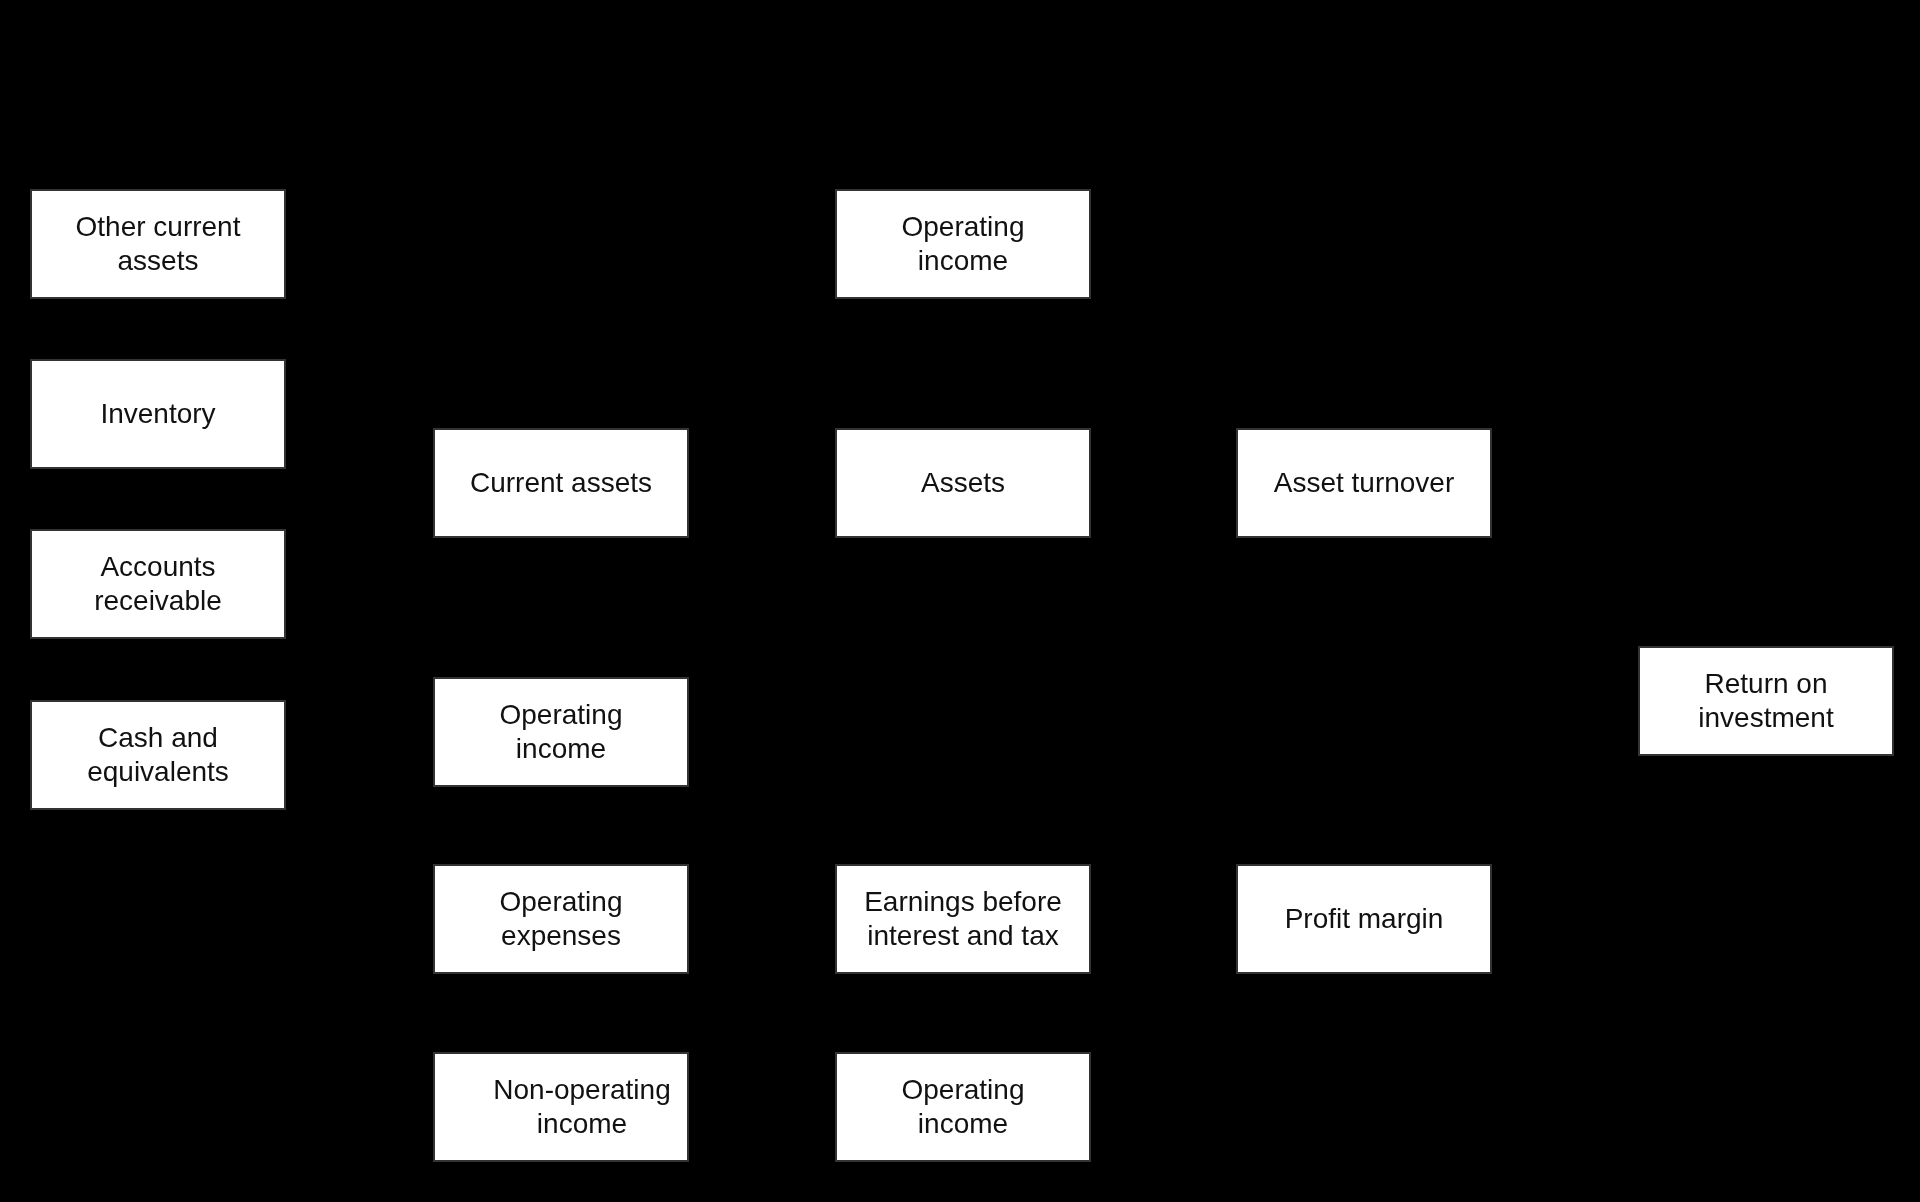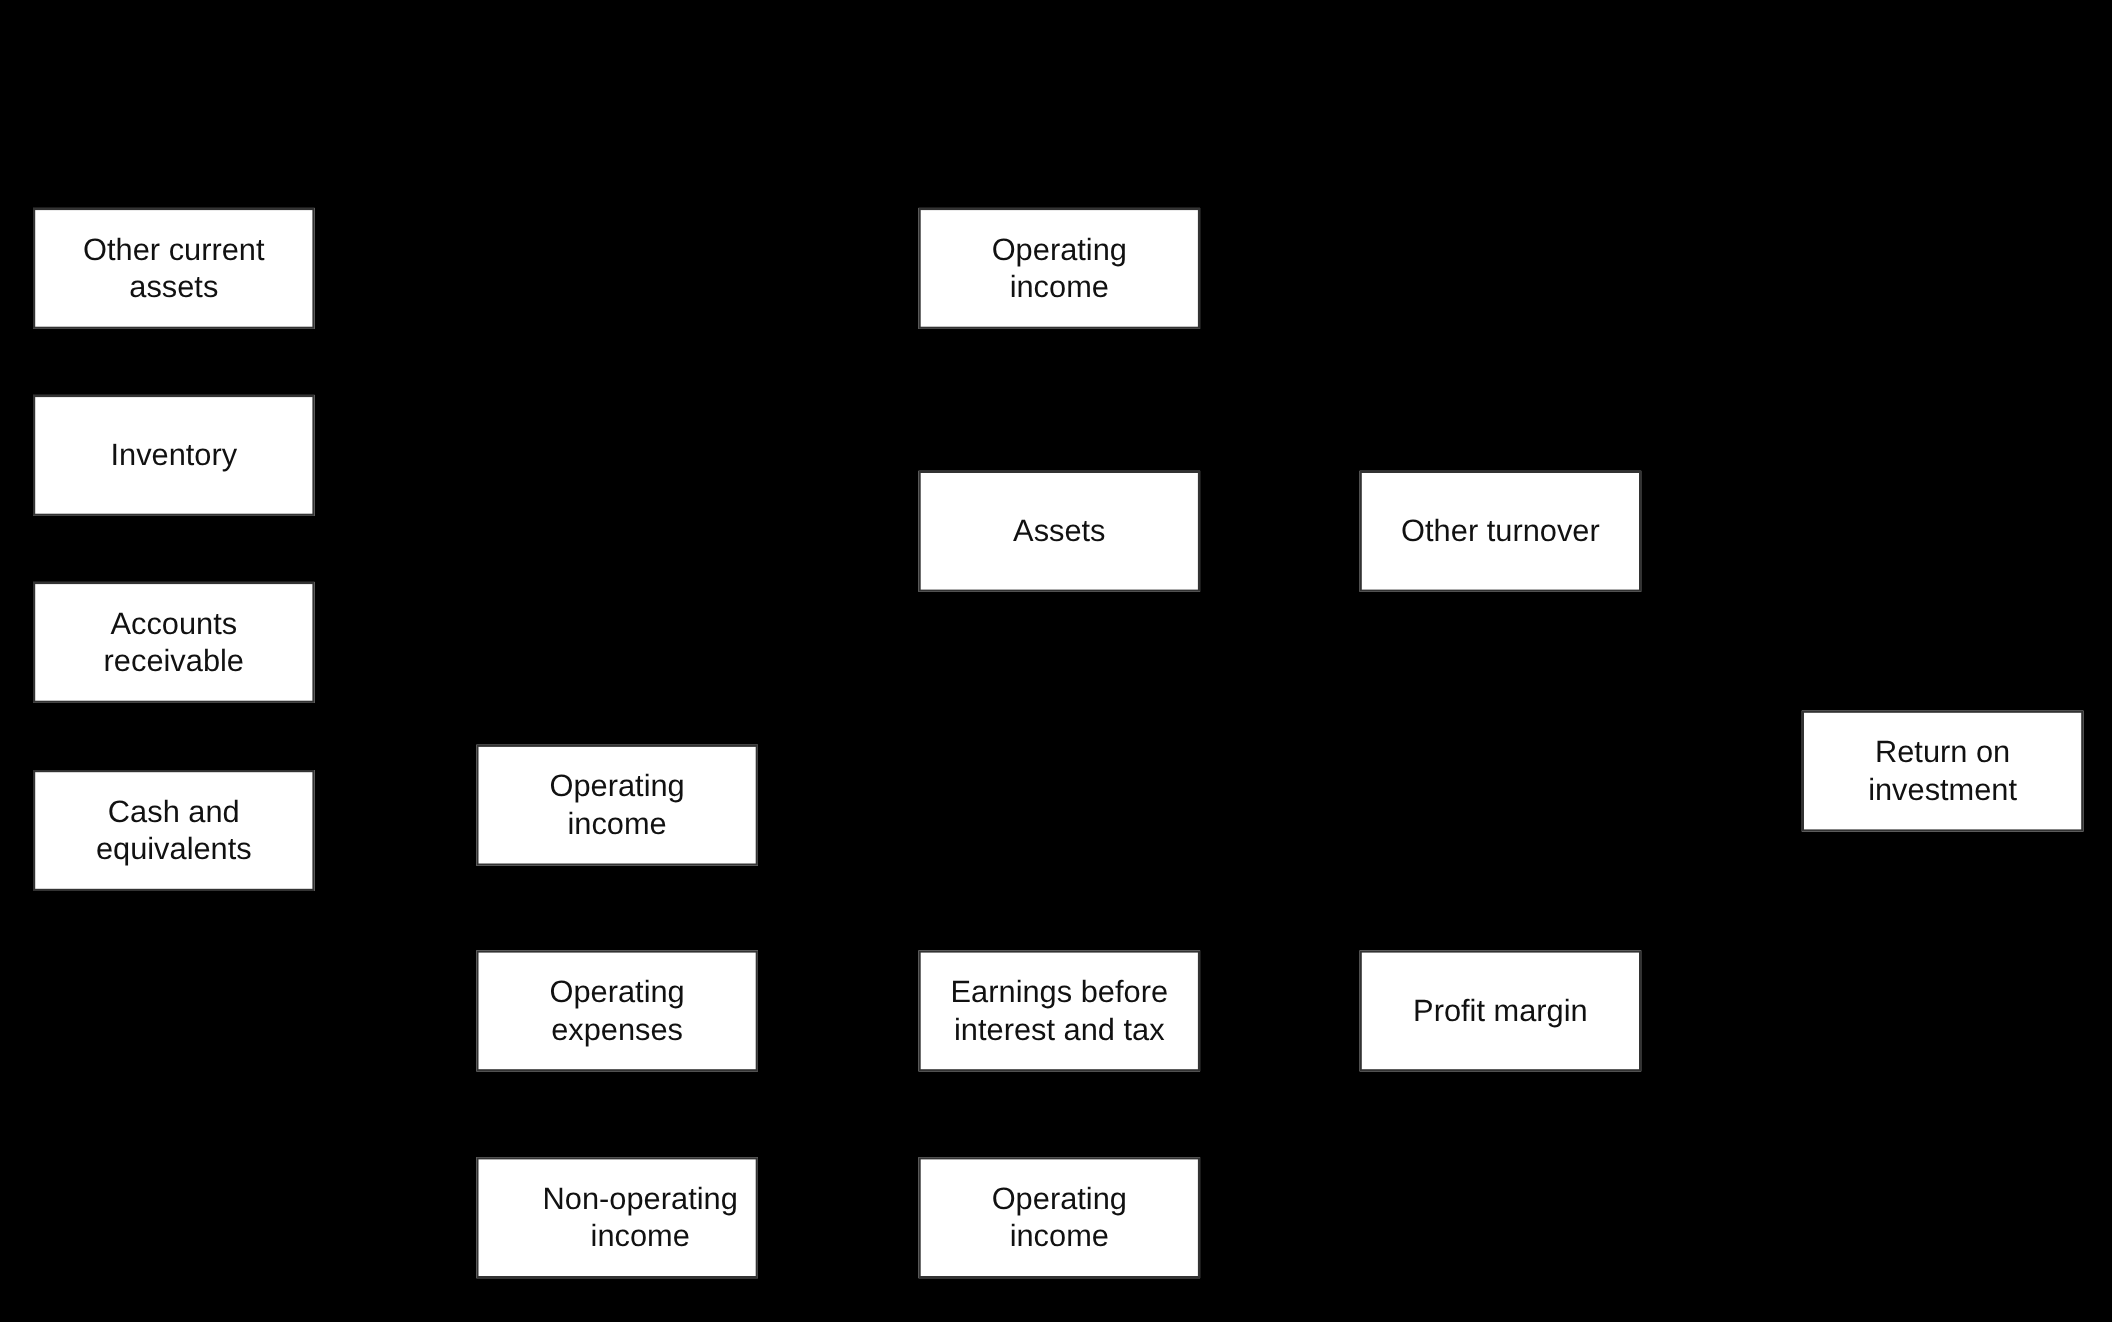--- a/index.html
+++ b/index.html
@@ -48,20 +48,23 @@
   </div>
   <div class="node" style="left:30px;  top:529px;align-items:center;">
     <span class="label">Accounts
 receivable</span>
   </div>
   <div class="node" style="left:30px;  top:700px;align-items:center;">
     <span class="label">Cash and
 equivalents</span>
   </div>
 
+  <div class="node" style="left:433px; top:428px;">
+    <span class="label">Current assets</span>
+  </div>
   <div class="node" style="left:433px; top:677px;">
     <span class="label">Operating
 income</span>
   </div>
   <div class="node" style="left:433px; top:864px;">
     <span class="label">Operating
 expenses</span>
   </div>
   <div class="node" style="left:433px; top:1052px;padding-left:42px;">
     <span class="label">Non-operating
@@ -78,21 +81,21 @@
   <div class="node" style="left:835px; top:864px;">
     <span class="label">Earnings before
 interest and tax</span>
   </div>
   <div class="node" style="left:835px; top:1052px;">
     <span class="label">Operating
 income</span>
   </div>
 
   <div class="node" style="left:1236px; top:428px;">
-    <span class="label">Other turnover</span>
+    <span class="label">Asset turnover</span>
   </div>
   <div class="node" style="left:1638px; top:646px;">
     <span class="label">Return on
 investment</span>
   </div>
 
   <div class="node" style="left:1236px; top:864px;">
     <span class="label">Profit margin</span>
   </div>
 

